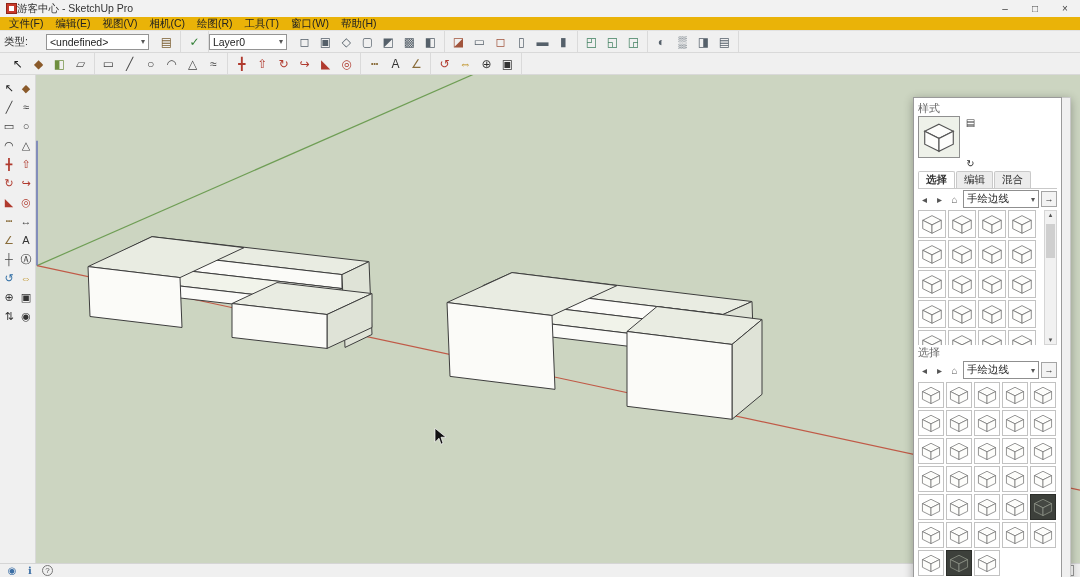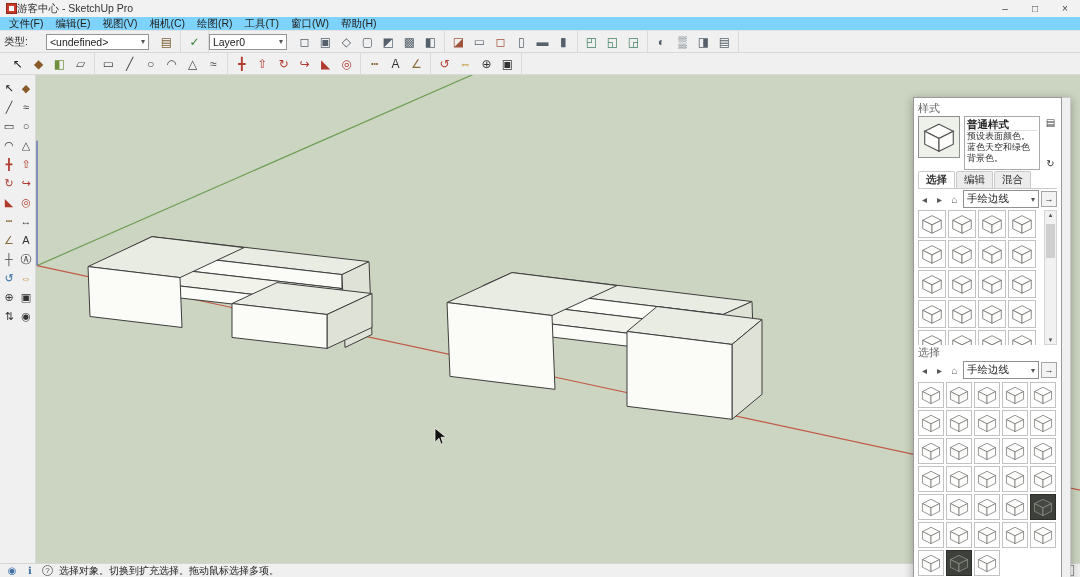--- a/index.html
+++ b/index.html
@@ -13,21 +13,21 @@
 
   
   .titlebar { height:17px; flex:0 0 auto; background:#f2f2f2; display:flex; align-items:center; padding-left:6px; }
   .app-icon { width:11px; height:11px; background:#c8392b; border:1px solid #902618; position:relative; }
   .app-icon::after { content:""; position:absolute; left:2px; top:2px; width:5px; height:5px; background:#fff; }
   .title-text { font-size:10.5px; color:#333; }
   .win-controls { margin-left:auto; display:flex; height:100%; }
   .win-btn { width:30px; display:flex; align-items:center; justify-content:center; font-size:10px; color:#444; }
 
   
-  .menubar { height:14px; flex:0 0 auto; background:#7dd3fc; display:flex; align-items:center; padding-left:3px; border-bottom:1px solid #e2e2e2; }
+  .menubar { height:14px; flex:0 0 auto; background:#eab308; display:flex; align-items:center; padding-left:3px; border-bottom:1px solid #e2e2e2; }
   .menu-item { padding:0 6px; font-size:10.5px; color:#222; }
 
   
   .toolbar { height:22px; flex:0 0 auto; background:#f0f0f0; display:flex; align-items:center; border-bottom:1px solid #d9d9d9; padding-left:4px; }
   .tb-lead { display:flex; align-items:center; gap:18px; padding-right:4px; }
   .tb-groups { display:flex; align-items:center; height:100%; }
   .tb-group { display:flex; align-items:center; height:100%; padding:0 3px; border-right:1px solid #dadada; }
   .icon { width:21px; height:19px; display:inline-flex; align-items:center; justify-content:center; font-size:12px; color:#444; border-radius:2px; }
   .combo { background:#fff; border:1px solid #949494; height:16px; display:flex; align-items:center; padding:0 3px; gap:4px; font-size:10.5px; }
   .combo .caret { margin-left:auto; font-size:8px; color:#555; }
@@ -287,24 +287,20 @@
   <div class="tray">
     <div class="tray-main">
       <div class="tray-title">样式</div>
 
       <div class="style-info">
         <div class="bigthumb" id="bigthumb"><svg viewBox="0 0 28 28">
               <polygon points="14,5 24,10 14,15 4,10"></polygon>
               <polygon points="4,10 14,15 14,24 4,19"></polygon>
               <polygon points="24,10 14,15 14,24 24,19"></polygon>
             </svg></div>
-        <div class="style-box">
-          <div class="style-name">普通样式</div>
-          <div class="style-desc">预设表面颜色。蓝色天空和绿色背景色。</div>
-        </div>
         <div class="side-btns">
           <span class="side-btn">▤</span>
           <span class="side-btn">↻</span>
         </div>
       </div>
 
       <div class="tabs">
         <span class="tab active">选择</span>
         <span class="tab">编辑</span>
         <span class="tab">混合</span>
@@ -722,18 +718,17 @@
     <div class="tray-scroll">
       
     </div>
   </div>
 </div>
 
 <div class="statusbar">
   <span class="sb-icon geo">◉</span>
   <span class="sb-icon info">ℹ</span>
   <span class="sb-icon help">?</span>
-  <span class="sb-hint">选择对象。切换到扩充选择。拖动鼠标选择多项。</span>
   <div class="sb-right">
     <span>数值</span>
     <div class="sb-value"></div>
   </div>
 </div>
 
 </body></html>

